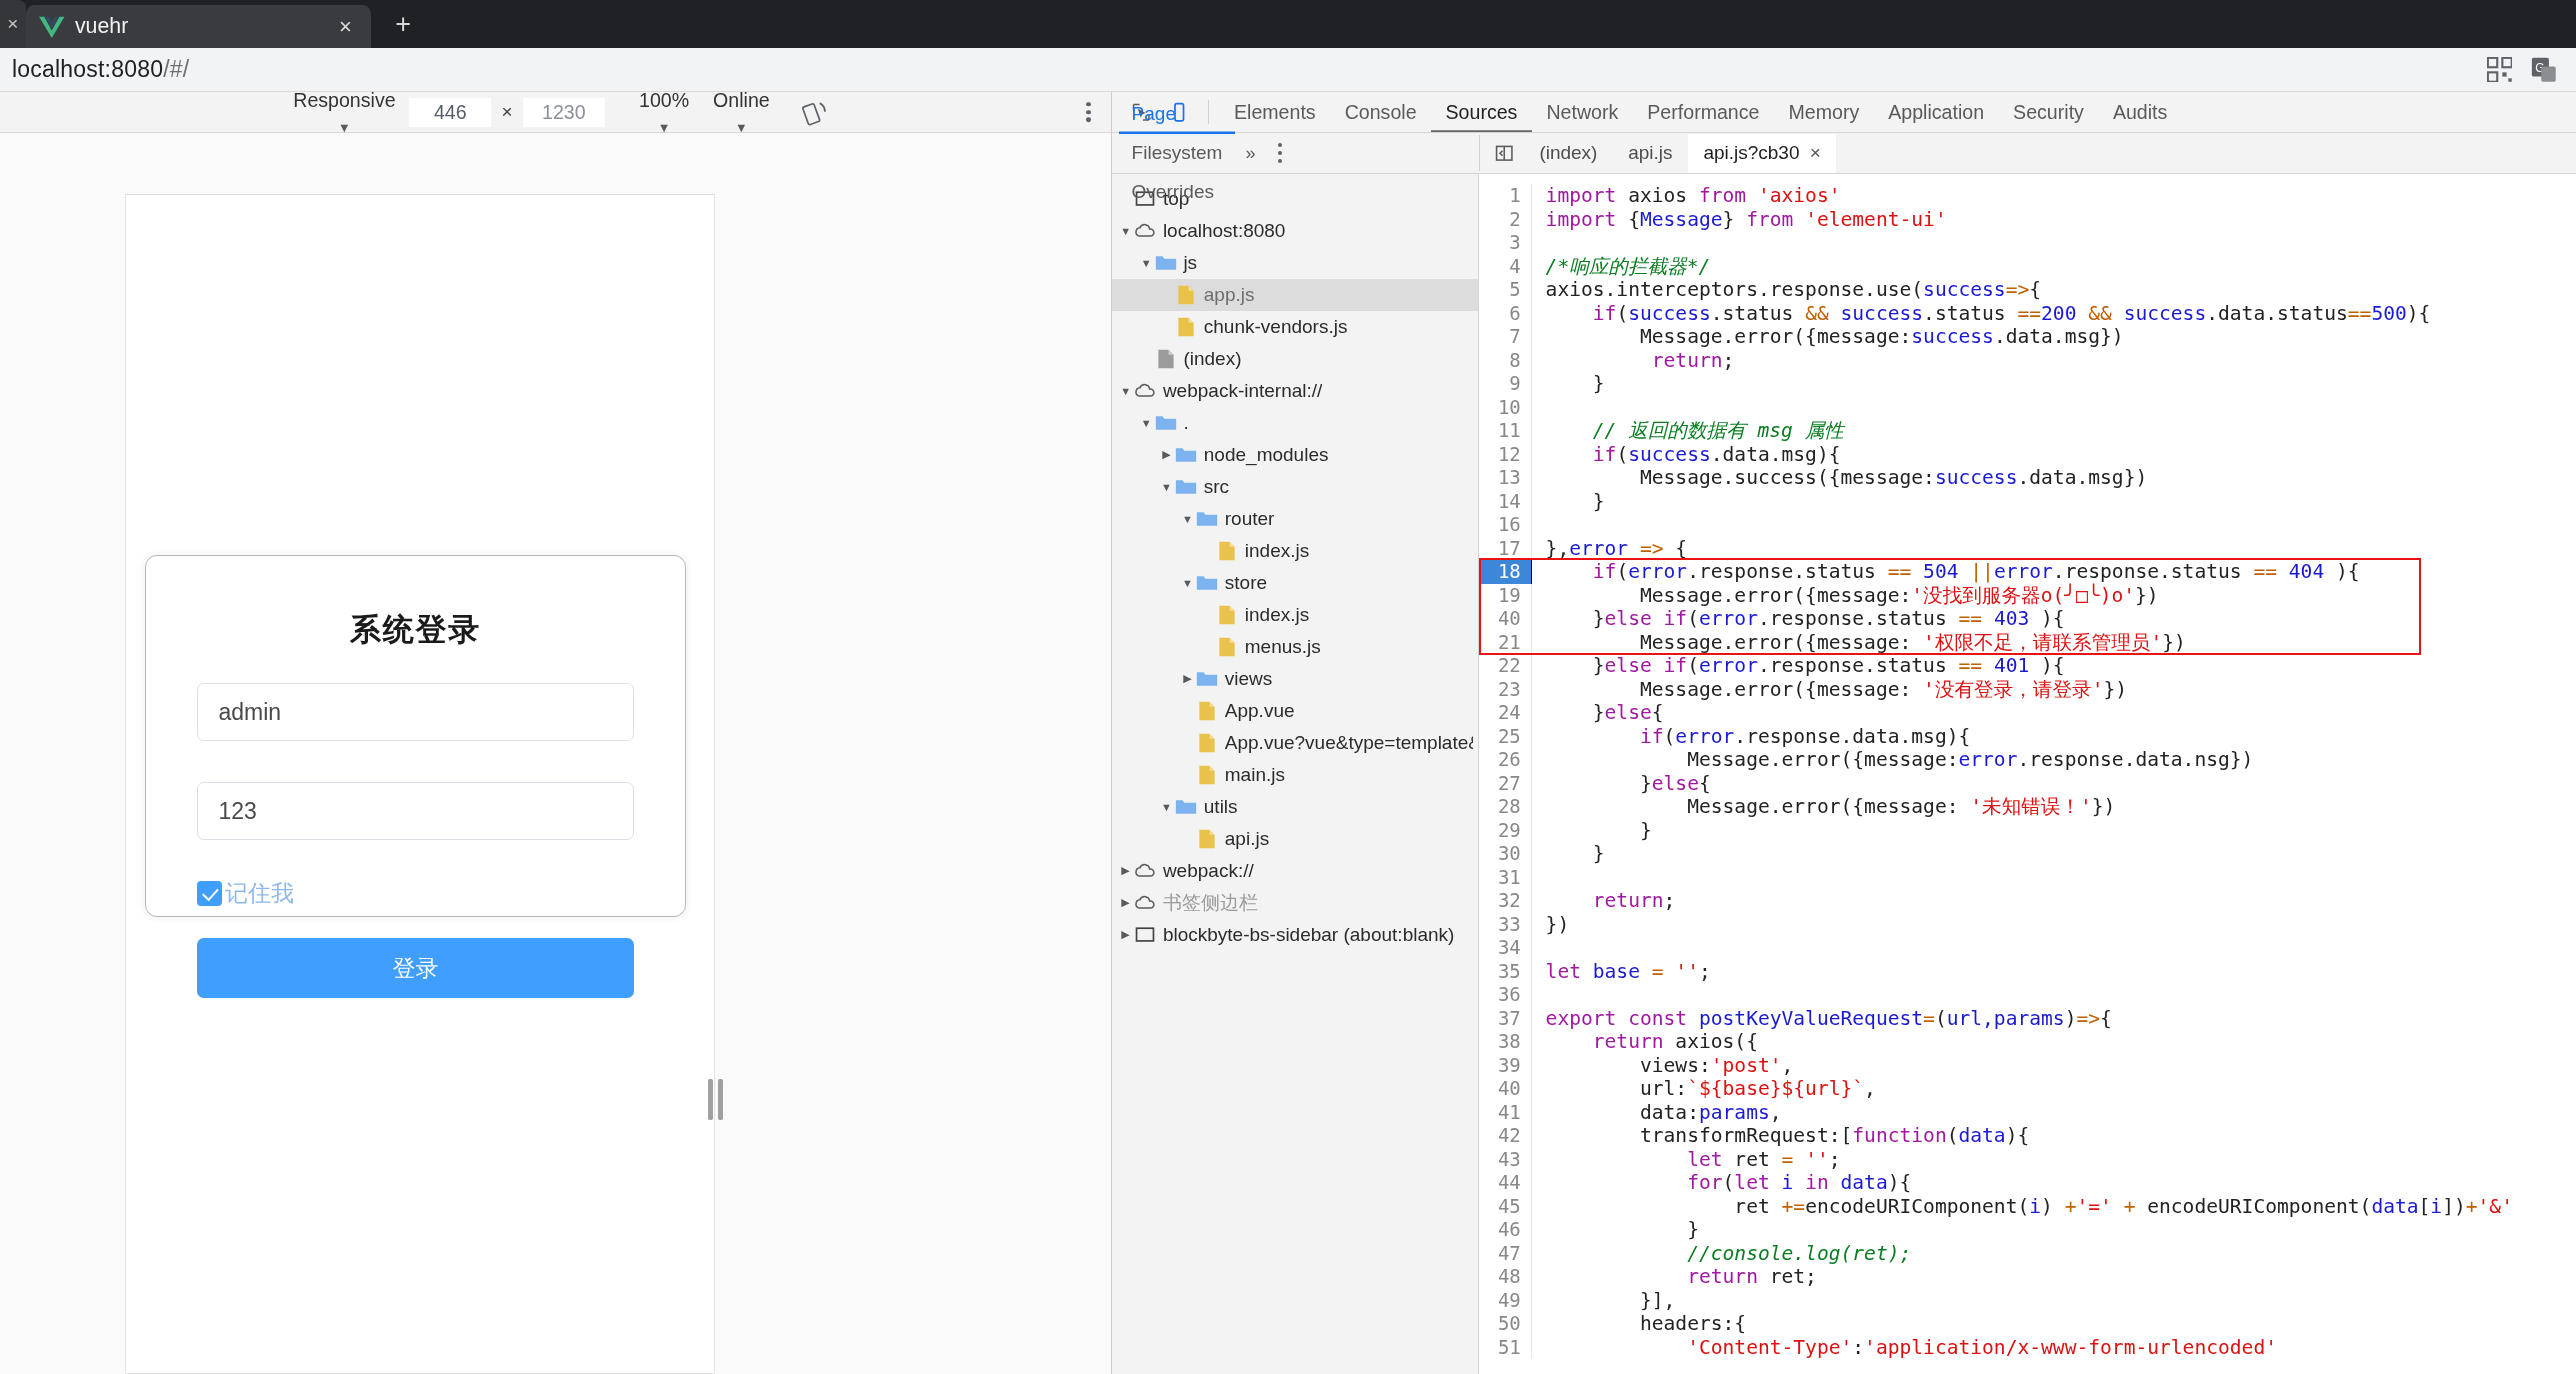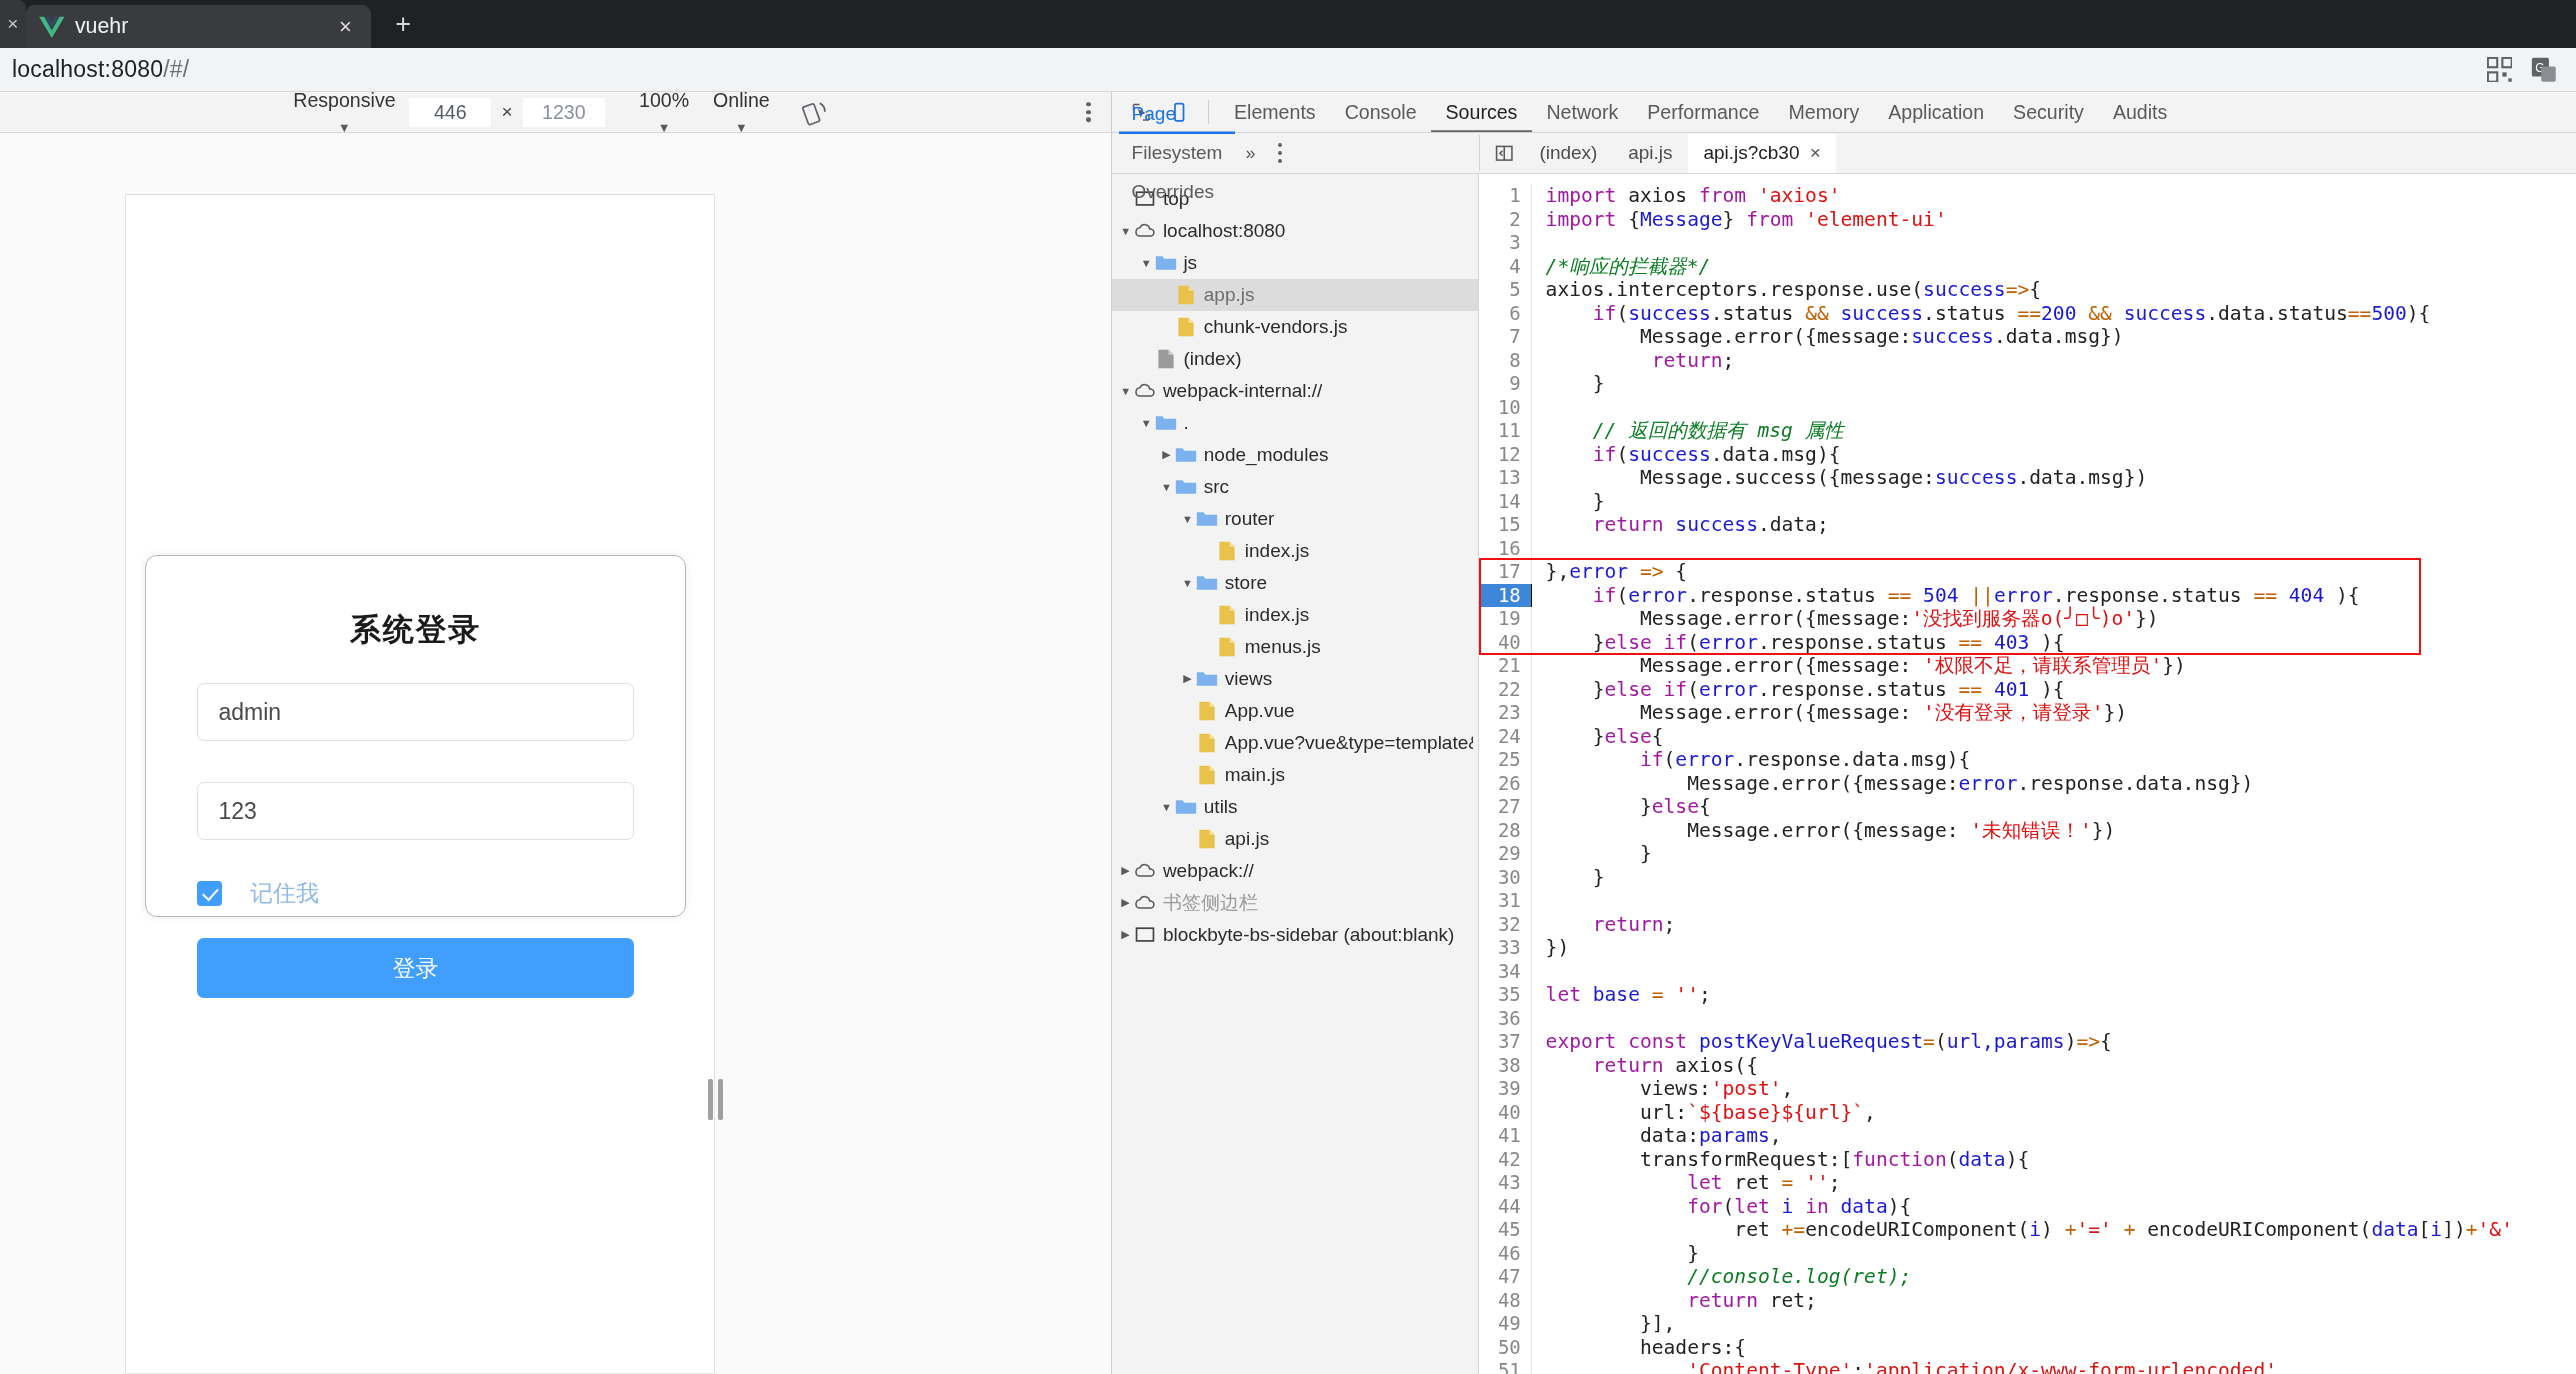--- a/index.html
+++ b/index.html
@@ -98,21 +98,21 @@
     text-align: center; font-size: 31px; color: #1a1a1a; font-weight: 700;
     margin-top: 53px; font-family: "DejaVu Sans", sans-serif; letter-spacing: 1.7px;
   }
   .login-field {
     margin: 0 51px; margin-top: 32px; height: 58px; border: 0.9px solid #dcdfe6;
     border-radius: 6.8px; display: flex; align-items: center; padding-left: 20.5px;
     font-size: 23px; color: #4a4a4a; background: #fff;
   }
   .login-field.second { margin-top: 41px; }
   .login-remember {
-    margin: 0 51px; margin-top: 38px; display: flex; align-items: center; gap: 28px;
+    margin: 0 51px; margin-top: 38px; display: flex; align-items: center; gap: 3px;
   }
   .cb {
     width: 25px; height: 25px; background: #409eff; border: 0.9px solid #409eff;
     border-radius: 3.4px; position: relative; flex: 0 0 auto;
   }
   .cb::after {
     content: ""; position: absolute; left: 7.7px; top: 3.4px;
     width: 6.8px; height: 12.8px; border: solid #fff; border-width: 0 2.6px 2.6px 0;
     transform: rotate(42deg);
   }
@@ -588,21 +588,20 @@
             <div class="cline"><div class="lno">5</div><div class="ctext"><span class="pl">axios.interceptors.response.use(</span><span class="var">success</span><span class="op">=&gt;</span><span class="pl">{</span></div></div>
             <div class="cline"><div class="lno">6</div><div class="ctext"><span class="pl">    </span><span class="kw">if</span><span class="pl">(</span><span class="var">success</span><span class="pl">.status </span><span class="op">&amp;&amp;</span><span class="pl"> </span><span class="var">success</span><span class="pl">.status </span><span class="op">==</span><span class="num">200</span><span class="pl"> </span><span class="op">&amp;&amp;</span><span class="pl"> </span><span class="var">success</span><span class="pl">.data.status</span><span class="op">==</span><span class="num">500</span><span class="pl">){</span></div></div>
             <div class="cline"><div class="lno">7</div><div class="ctext"><span class="pl">        Message.error({message:</span><span class="var">success</span><span class="pl">.data.msg})</span></div></div>
             <div class="cline"><div class="lno">8</div><div class="ctext"><span class="pl">         </span><span class="kw">return</span><span class="pl">;</span></div></div>
             <div class="cline"><div class="lno">9</div><div class="ctext"><span class="pl">    }</span></div></div>
             <div class="cline"><div class="lno">10</div><div class="ctext"></div></div>
             <div class="cline"><div class="lno">11</div><div class="ctext"><span class="pl">    </span><span class="com">// 返回的数据有 msg 属性</span></div></div>
             <div class="cline"><div class="lno">12</div><div class="ctext"><span class="pl">    </span><span class="kw">if</span><span class="pl">(</span><span class="var">success</span><span class="pl">.data.msg){</span></div></div>
             <div class="cline"><div class="lno">13</div><div class="ctext"><span class="pl">        Message.success({message:</span><span class="var">success</span><span class="pl">.data.msg})</span></div></div>
             <div class="cline"><div class="lno">14</div><div class="ctext"><span class="pl">    }</span></div></div>
-            <div class="cline"><div class="lno">15</div><div class="ctext"><span class="pl">    </span><span class="kw">return</span><span class="pl"> </span><span class="var">success</span><span class="pl">.data;</span></div></div>
             <div class="cline"><div class="lno">16</div><div class="ctext"></div></div>
             <div class="cline"><div class="lno">17</div><div class="ctext"><span class="pl">},</span><span class="var">error </span><span class="op">=&gt;</span><span class="pl"> {</span></div></div>
             <div class="cline cur"><div class="lno">18</div><div class="ctext"><span class="pl">    </span><span class="kw">if</span><span class="pl">(</span><span class="var">error</span><span class="pl">.response.status </span><span class="op">==</span><span class="pl"> </span><span class="num">504</span><span class="pl"> </span><span class="op">||</span><span class="var">error</span><span class="pl">.response.status </span><span class="op">==</span><span class="pl"> </span><span class="num">404</span><span class="pl"> ){</span></div></div>
             <div class="cline"><div class="lno">19</div><div class="ctext"><span class="pl">        Message.error({message:</span><span class="str">'没找到服务器o(╯□╰)o'</span><span class="pl">})</span></div></div>
             <div class="cline"><div class="lno">40</div><div class="ctext"><span class="pl">    }</span><span class="kw">else if</span><span class="pl">(</span><span class="var">error</span><span class="pl">.response.status </span><span class="op">==</span><span class="pl"> </span><span class="num">403</span><span class="pl"> ){</span></div></div>
             <div class="cline"><div class="lno">21</div><div class="ctext"><span class="pl">        Message.error({message: </span><span class="str">'权限不足，请联系管理员'</span><span class="pl">})</span></div></div>
             <div class="cline"><div class="lno">22</div><div class="ctext"><span class="pl">    }</span><span class="kw">else if</span><span class="pl">(</span><span class="var">error</span><span class="pl">.response.status </span><span class="op">==</span><span class="pl"> </span><span class="num">401</span><span class="pl"> ){</span></div></div>
             <div class="cline"><div class="lno">23</div><div class="ctext"><span class="pl">        Message.error({message: </span><span class="str">'没有登录，请登录'</span><span class="pl">})</span></div></div>
             <div class="cline"><div class="lno">24</div><div class="ctext"><span class="pl">    }</span><span class="kw">else</span><span class="pl">{</span></div></div>
             <div class="cline"><div class="lno">25</div><div class="ctext"><span class="pl">        </span><span class="kw">if</span><span class="pl">(</span><span class="var">error</span><span class="pl">.response.data.msg){</span></div></div>

